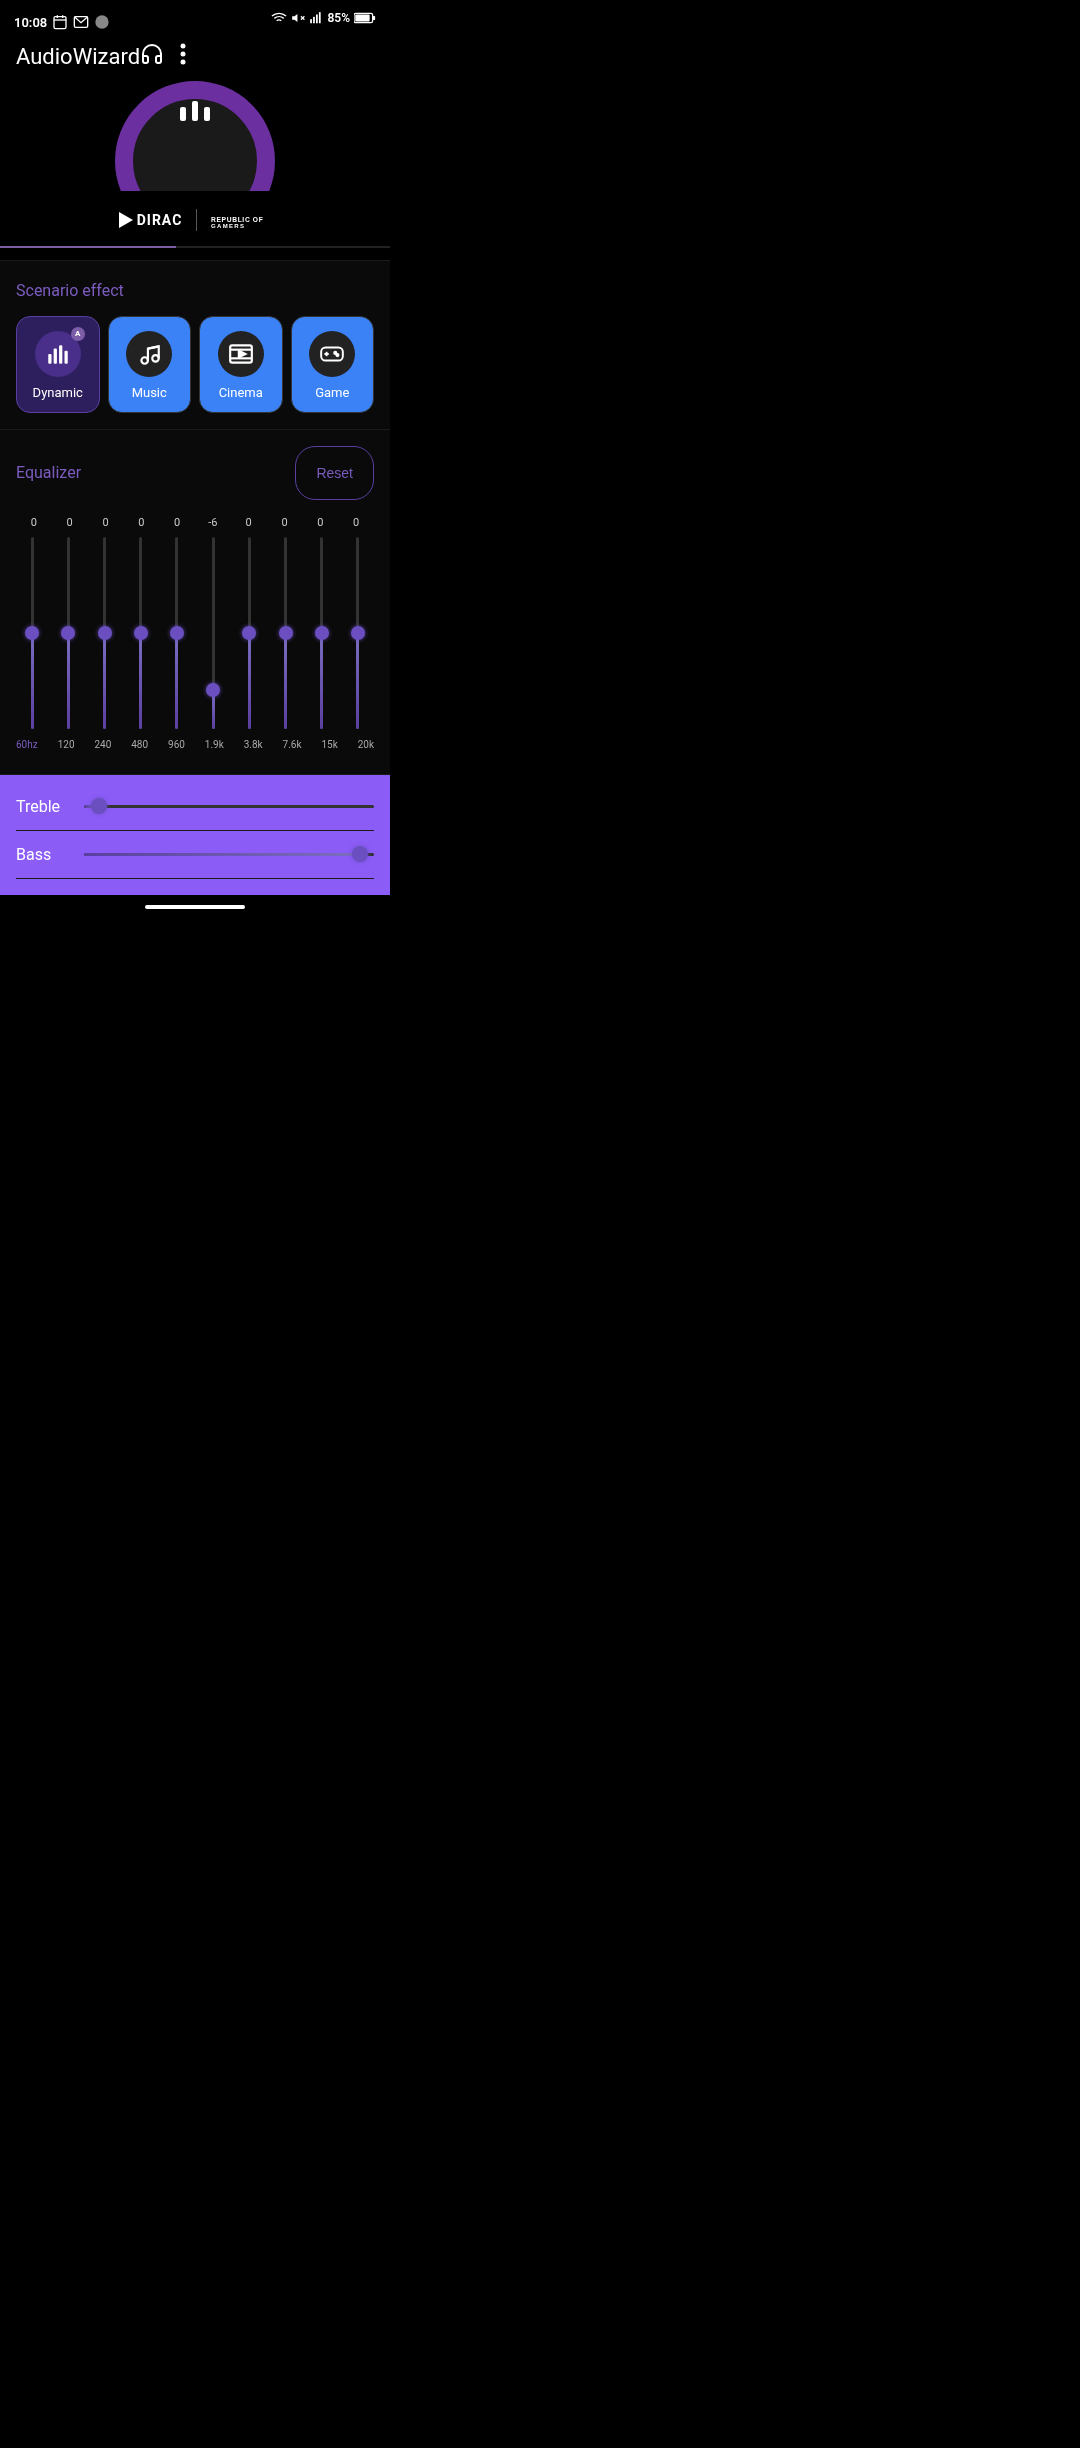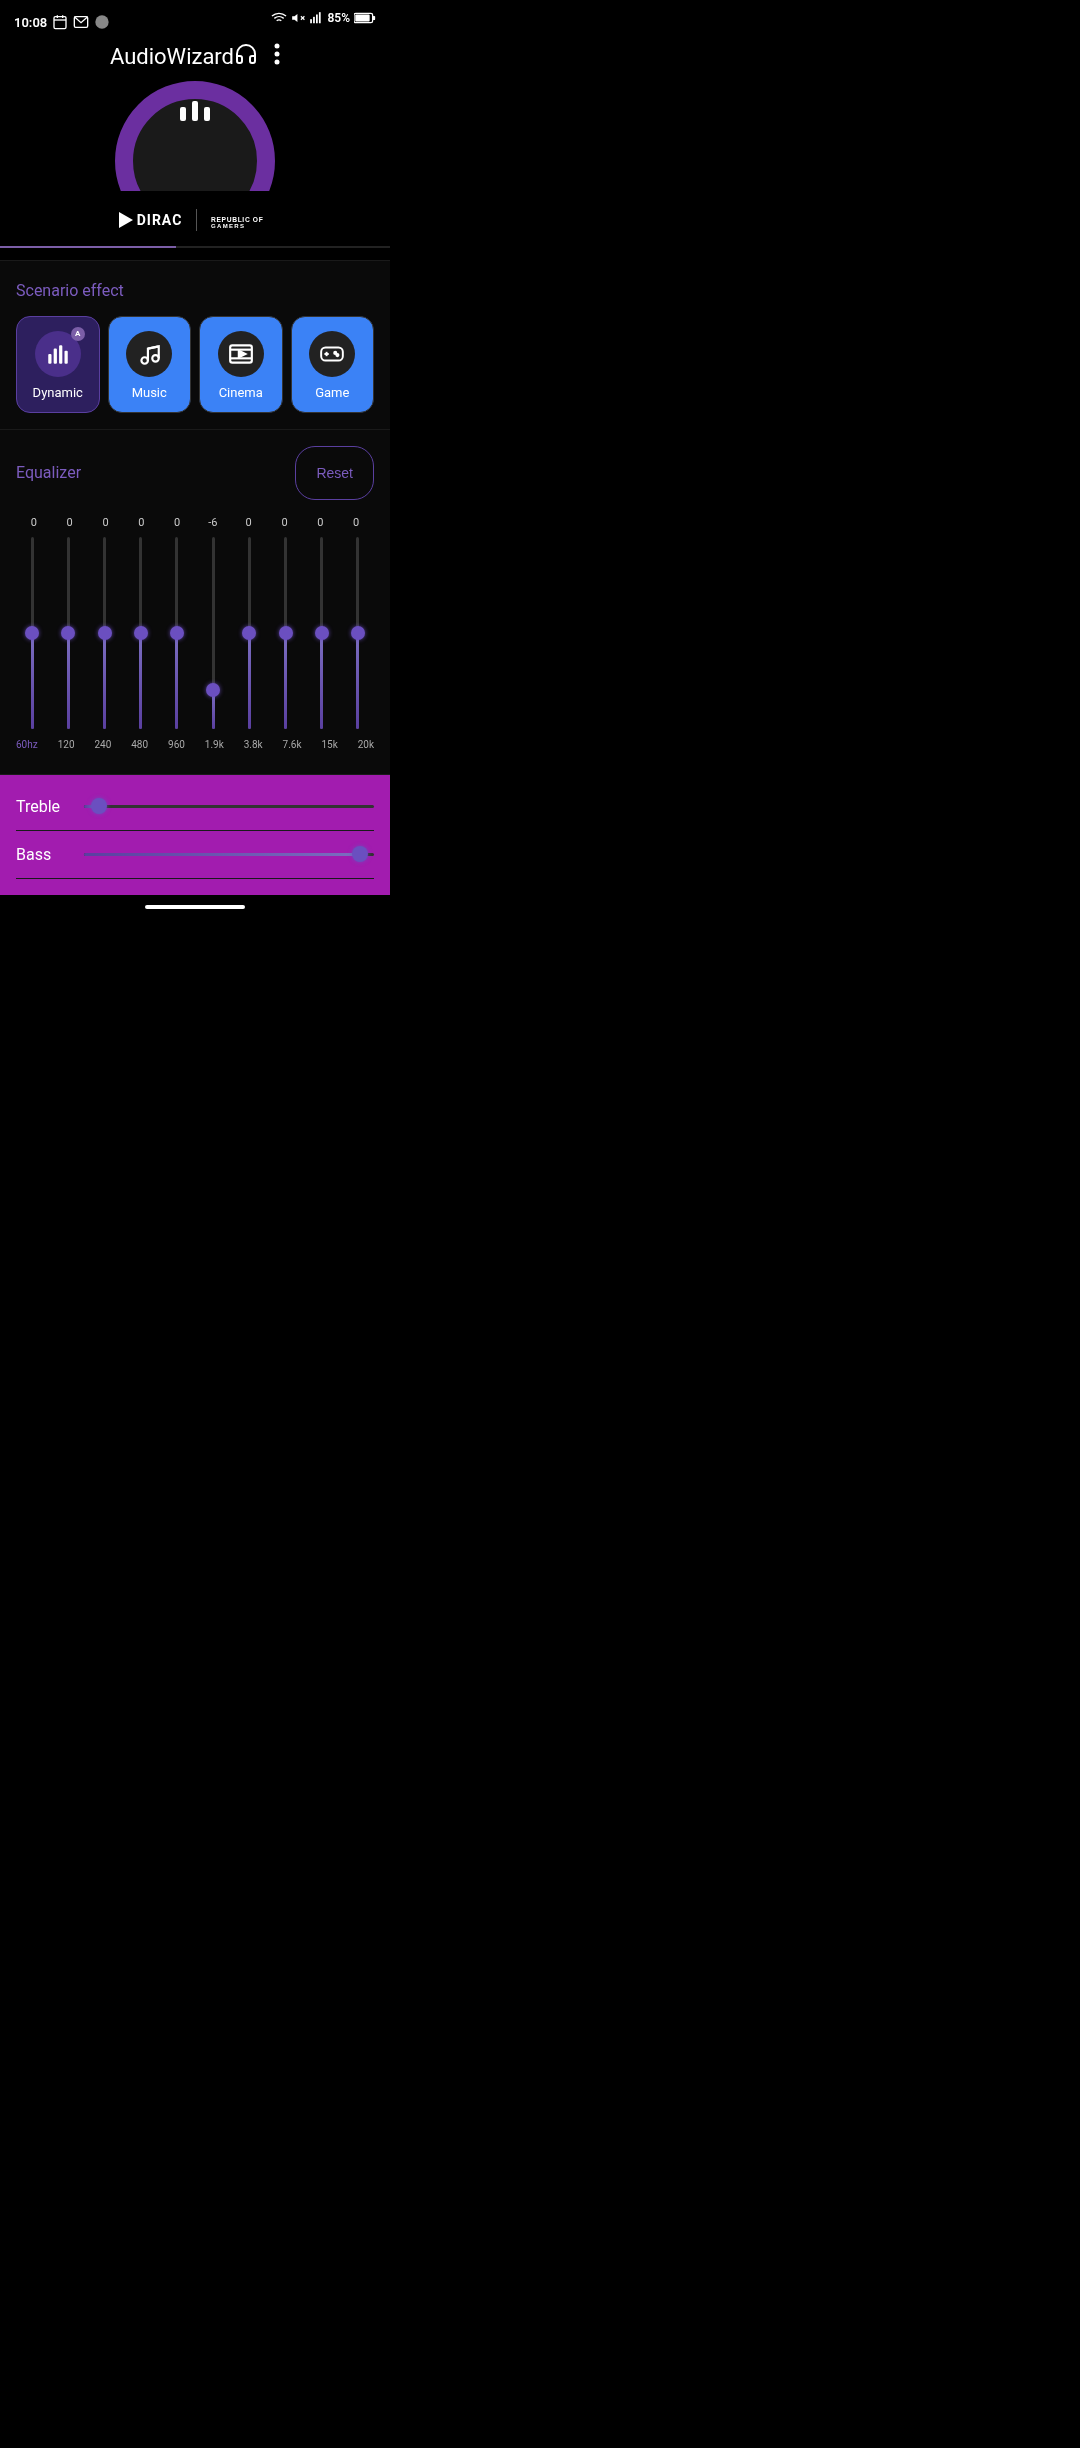--- a/index.html
+++ b/index.html
@@ -23,21 +23,21 @@
       padding: 6px 14px 4px;
       font-size: 13px;
       font-weight: 600;
     }
     .status-left { display: flex; align-items: center; gap: 5px; margin-top: 8px; }
     .status-right { display: flex; align-items: center; gap: 4px; font-size: 12px; }
 
     
     .app-bar {
       display: flex;
-      justify-content: center;
+      justify-content: flex-start;
       align-items: center;
       padding: 8px 16px 10px;
     }
     .app-title {
       font-size: 22px;
       font-weight: 400;
       color: #fff;
     }
     .app-bar-icons { display: flex; gap: 16px; align-items: center; }
     .app-bar-icon { color: #fff; font-size: 22px; cursor: pointer; }
@@ -321,21 +321,21 @@
       margin-top: 6px;
     }
 
     .eq-label.active {
       color: #7c5cbf;
     }
 
     
     .tone-sliders {
       padding: 8px 16px 16px;
-      background: #a21caf;
+      background: #8b5cf6;
       border-top: 1px solid #1a1a1a;
     }
 
     .tone-row {
       display: flex;
       align-items: center;
       padding: 14px 0;
       gap: 12px;
       border-bottom: 1px solid #1a1a1a;
     }

